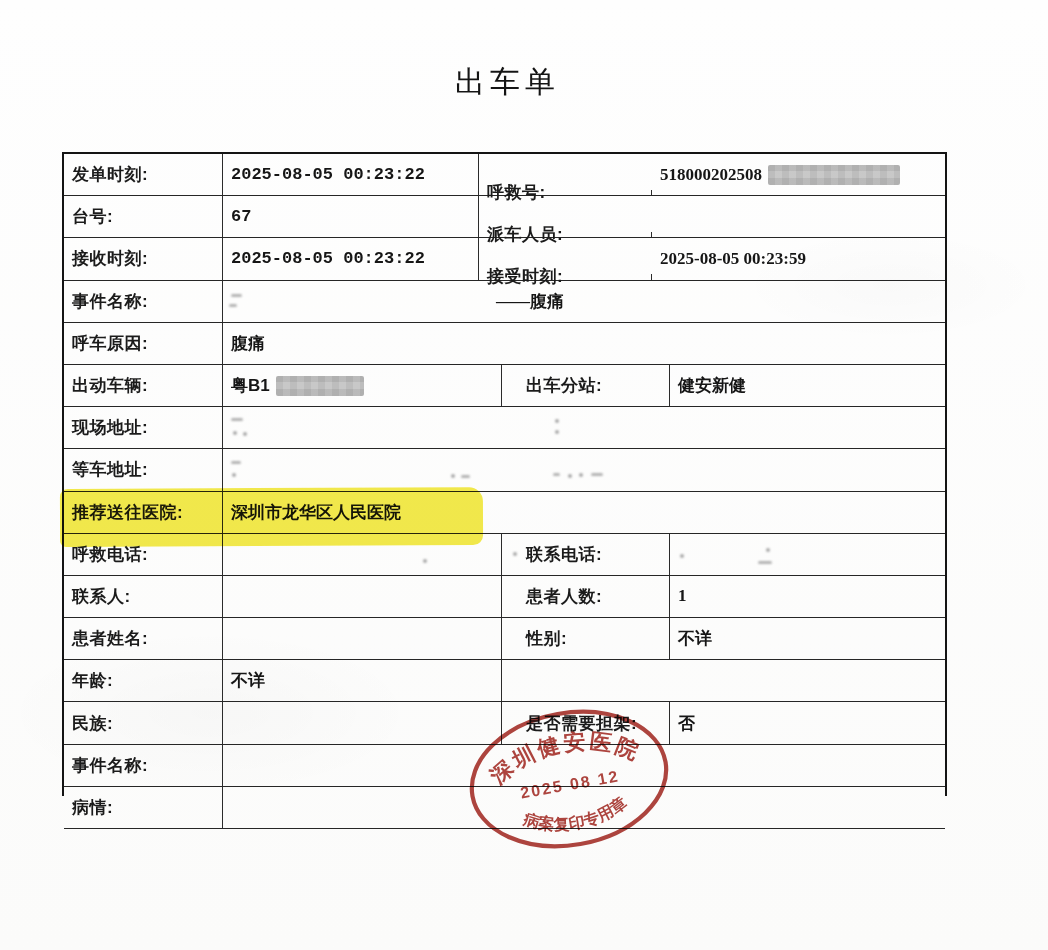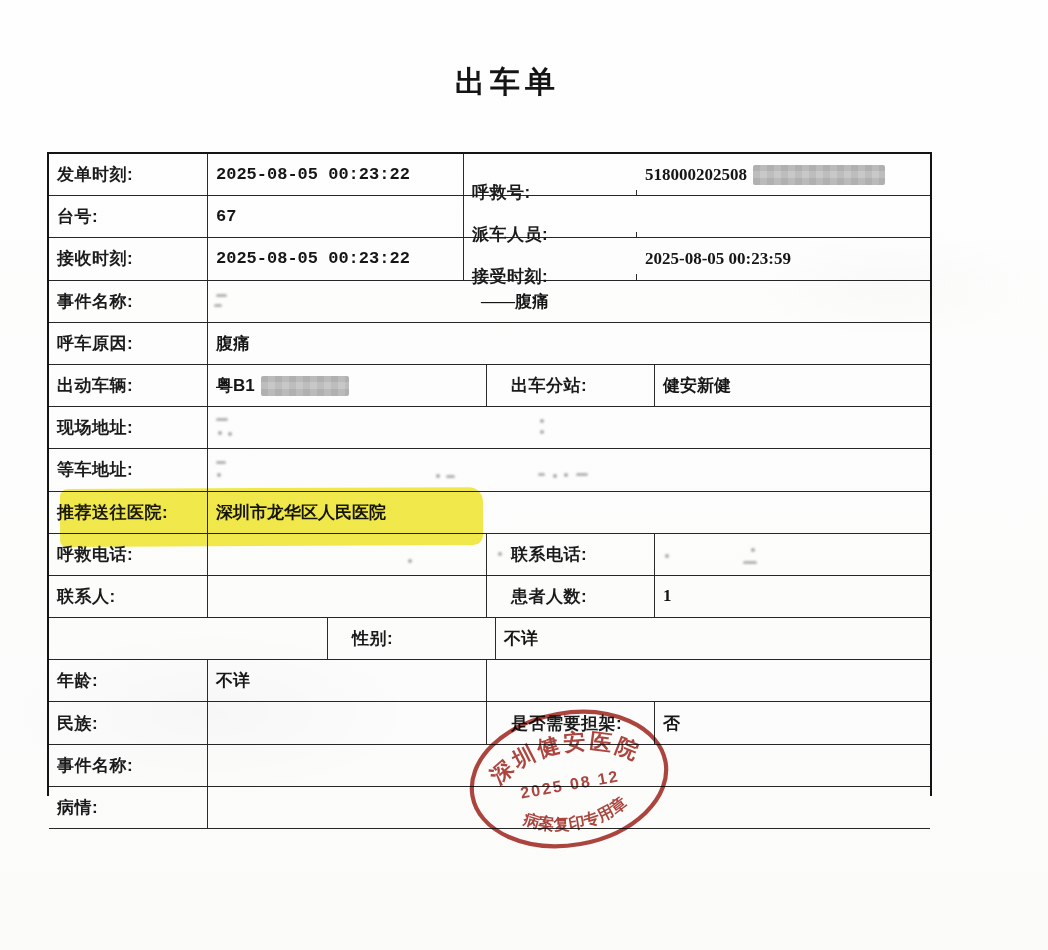--- a/index.html
+++ b/index.html
@@ -12,26 +12,26 @@
   }
   .page{
     position:absolute;inset:0;
     background:
       radial-gradient(220px 80px at 85% 30%, rgba(0,0,0,0.015), transparent 70%),
       radial-gradient(300px 120px at 20% 75%, rgba(0,0,0,0.018), transparent 70%),
       linear-gradient(180deg,#fefefe,#fbfbfa);
   }
   .doc-title{
     position:absolute;top:62px;left:65px;width:885px;
-    text-align:center;font-size:30px;font-weight:700;
+    text-align:center;font-size:30px;font-weight:400;
     letter-spacing:5px;color:#141414;
   }
   
   .form-table{
-    position:absolute;left:47px;top:152px;width:885px;height:644px;
+    position:absolute;left:62px;top:152px;width:885px;height:644px;
     border-top:2.6px solid #141414;
     border-left:2.6px solid #141414;
     border-right:2.6px solid #141414;
     box-sizing:border-box;
     background:transparent;
   }
   .row{
     display:flex;height:42.2px;box-sizing:border-box;
     border-bottom:1.7px solid #262626;
   }
@@ -180,20 +180,21 @@
     </div>
 
     <div class="row">
       <div class="cell inner label w-l1">联系人:</div>
       <div class="cell inner value w-v1b"></div>
       <div class="cell inner label w-l2b">患者人数:</div>
       <div class="cell value grow">1</div>
     </div>
 
     <div class="row">
+      <div class="cell inner label w-l1">患者姓名:</div>
       <div class="cell inner value w-v1b"></div>
       <div class="cell inner label w-l2b">性别:</div>
       <div class="cell value grow">不详</div>
     </div>
 
     <div class="row">
       <div class="cell inner label w-l1">年龄:</div>
       <div class="cell inner value w-v1b">不详</div>
       <div class="cell value grow"></div>
     </div>

